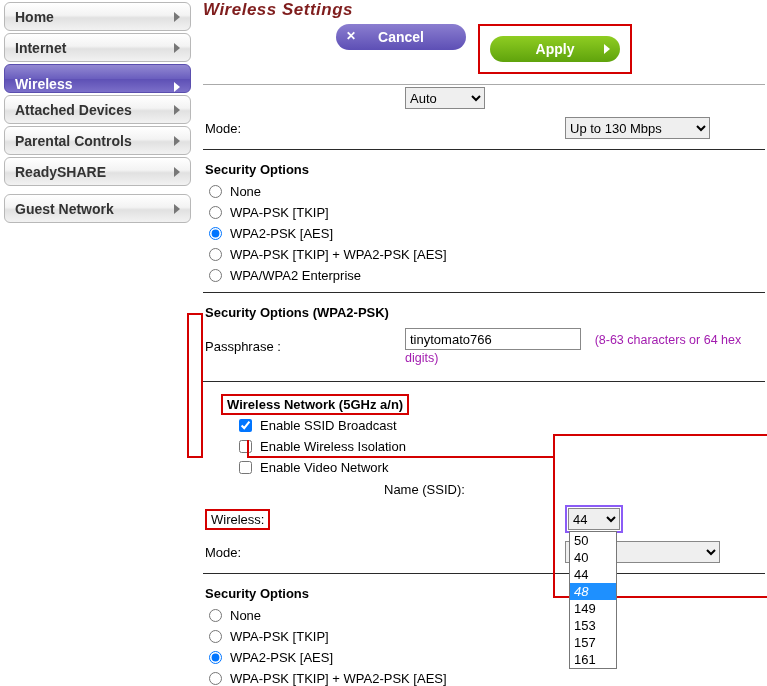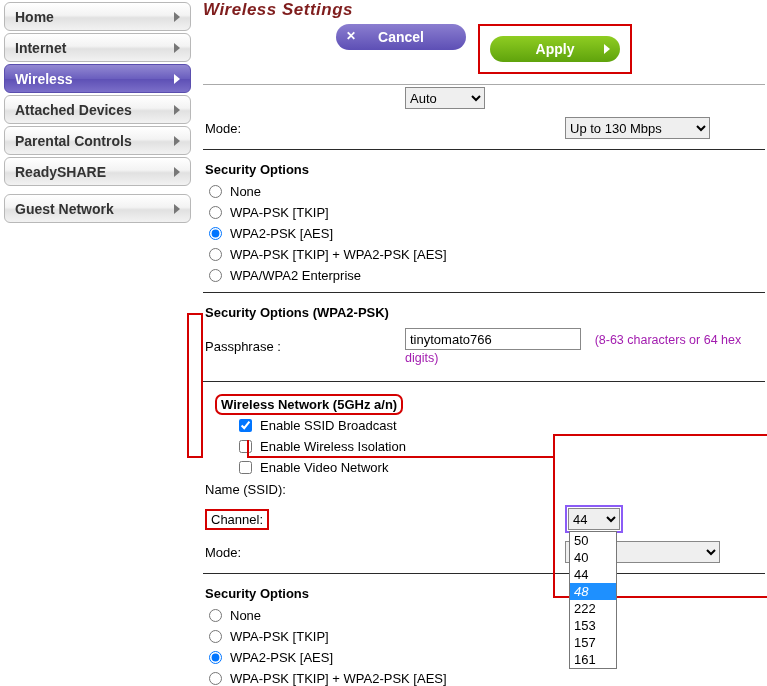--- a/index.html
+++ b/index.html
@@ -32,20 +32,21 @@
     font-weight: bold;
     font-size: 14px;
     color: #333;
     cursor: pointer;
   }
   .nav-item.spaced { margin-top: 8px; }
   .nav-item.active {
     background: linear-gradient(#9389d2, #6b5fbf 50%, #5d4fb5 51%, #7b6fc9);
     color: #fff;
     border-color: #5a4eae;
+    align-items: flex-end;
   }
   .nav-chevron {
     width: 0; height: 0;
     border-top: 5px solid transparent;
     border-bottom: 5px solid transparent;
     border-left: 6px solid #777;
   }
   .nav-item.active .nav-chevron { border-left-color: #fff; }
 
   
@@ -85,20 +86,21 @@
     width: 14px; height: 14px; line-height: 12px;
     font-weight: bold; font-size: 12px;
   }
   .pill-arrow {
     position: absolute; right: 10px;
     width:0;height:0;border-top:5px solid transparent;border-bottom:5px solid transparent;border-left:6px solid #fff;
   }
   .row {
     display: flex; align-items: center;
     padding: 4px 2px;
+    justify-content: center;
   }
   .row .label { width: 200px; }
   .row .field { flex:1; }
   .section-hr { border: none; border-top: 1px solid #2a2a2a; margin: 6px 0 6px 0; }
   .section-head { font-weight: bold; padding: 6px 2px 4px; }
   .opt { display:flex; align-items:center; gap:6px; padding:3px 4px 3px 6px; }
   .opt input { margin-right:2px; }
   .select {
     height: 22px; font-size: 13px;
     border:1px solid #888; background:#efefef;
@@ -227,54 +229,54 @@
       <div class="label">Passphrase :</div>
       <div class="field">
         <input class="txt" type="text" value="tinytomato766" style="">
         <span class="hint">(8-63 characters or 64 hex digits)</span>
       </div>
     </div>
 
     <hr class="section-hr" style="margin-top:12px;">
 
     <div style="padding-top:6px;">
-      <span class="hl-red section-head" style="margin-left:12px;border-radius:7px;">Wireless Network (5GHz a/n)</span>
+      <span class="hl-red section-head" style="margin-left:18px;">Wireless Network (5GHz a/n)</span>
     </div>
     <div class="opt indented">
         <input type="checkbox" checked="" style="">
         <span>Enable SSID Broadcast</span>
       </div>
     <div class="opt indented">
         <input type="checkbox" style="">
         <span>Enable Wireless Isolation</span>
       </div>
     <div class="opt indented">
         <input type="checkbox" style="">
         <span>Enable Video Network</span>
       </div>
 
     <div class="row">
       <div class="label">Name (SSID):</div>
     </div>
 
     <div class="row" style="position:relative;">
       <div class="label">
-        <span class="hl-red">Channel:</span>
+        <span class="hl-red">Wireless:</span>
       </div>
       <div class="field" style="padding-left:160px;">
         <span class="chan-wrap">
           <select class="select" style="width:52px">
             <option>44</option>
           </select>
           <div class="open-list">
             <div>50</div>
             <div>40</div>
             <div>44</div>
             <div class="sel">48</div>
-            <div>222</div>
+            <div>149</div>
             <div>153</div>
             <div>157</div>
             <div>161</div>
           </div>
         </span>
       </div>
     </div>
 
     <div class="row">
       <div class="label">Mode:</div>

